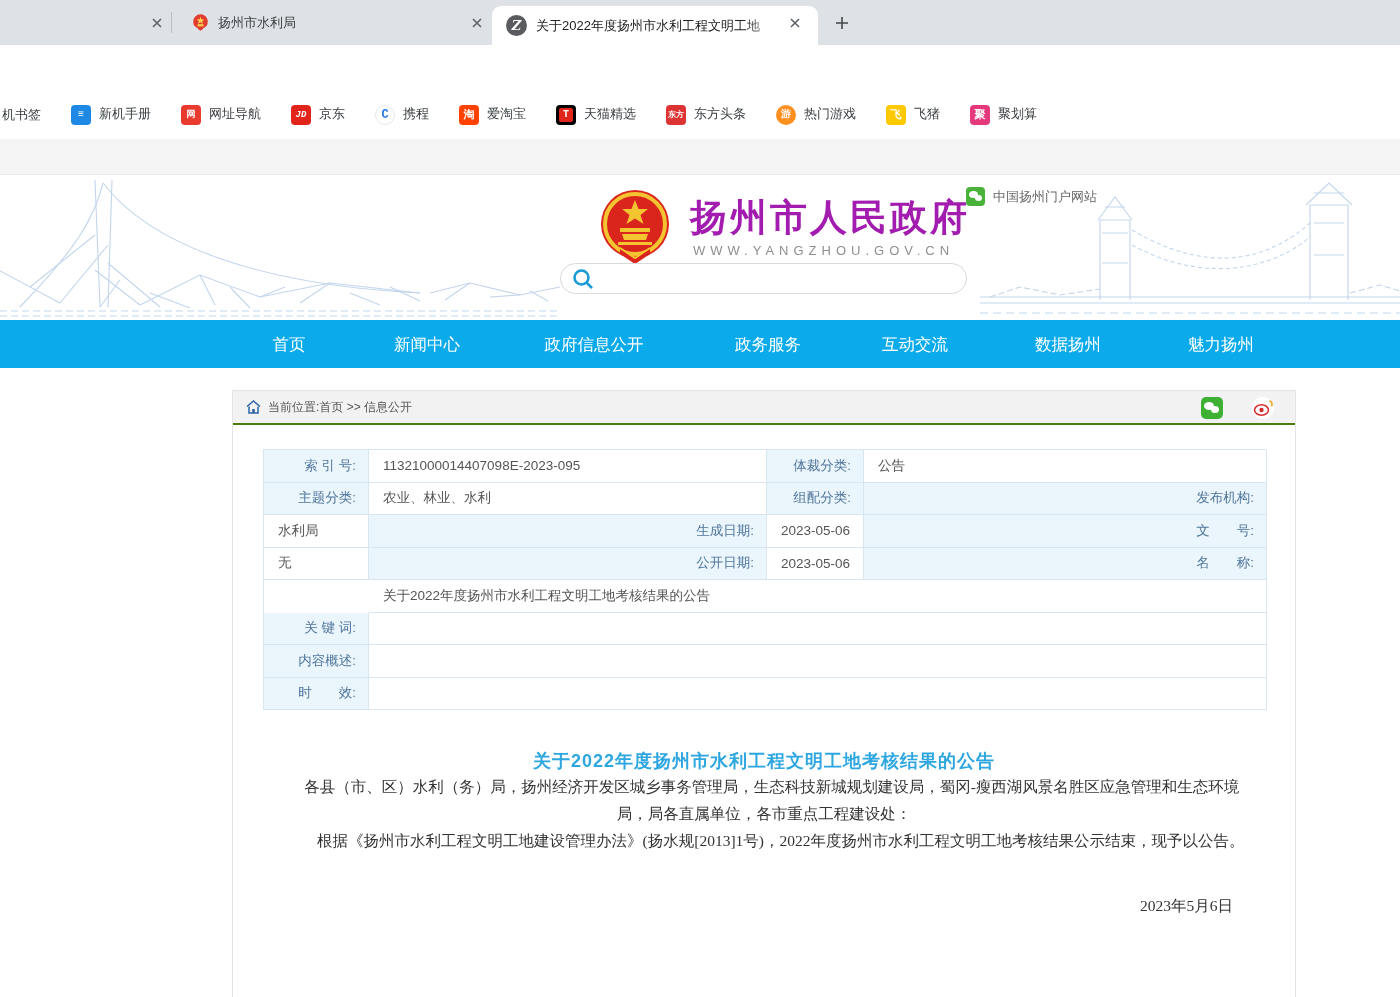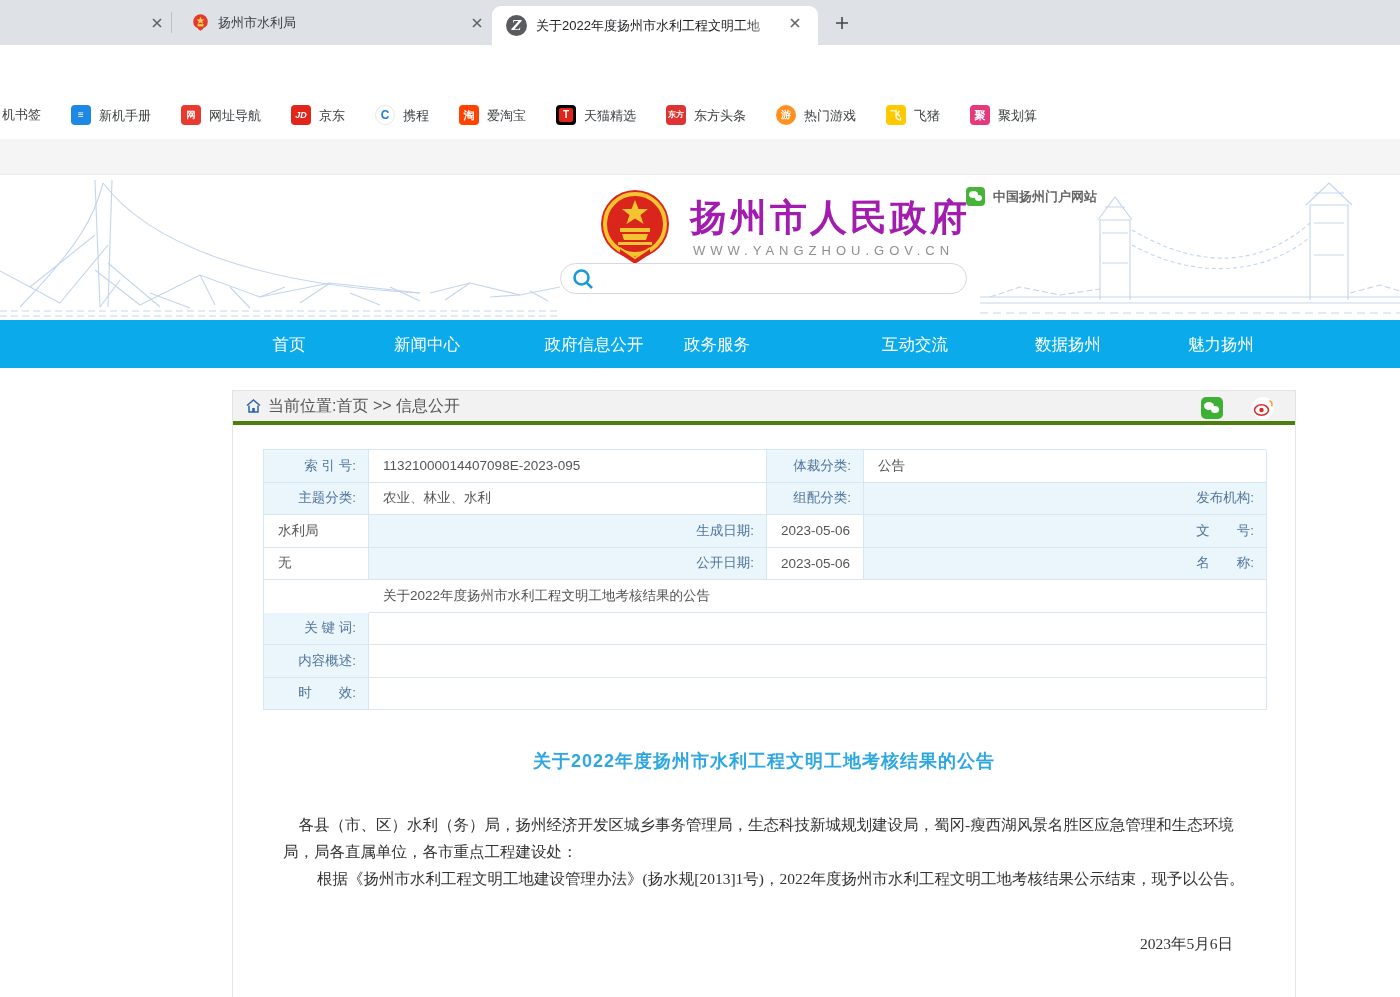--- a/index.html
+++ b/index.html
@@ -31,21 +31,21 @@
   #home-btn svg { width:24px; height:24px; stroke:#5f6368; stroke-width:1.7; fill:none; }
   #sec-badge { left:70px; top:58px; display:flex; align-items:center; gap:7px; color:#5f6368; font-size:15px; }
   #sec-badge svg { width:17px; height:16px; }
   #addr-sep { left:160px; top:57px; width:1px; height:24px; background:#d0d3d7; }
   #url-text { left:172px; top:58px; font-size:15.5px; color:#202124; letter-spacing:.2px; }
   #zoomout-btn { left:1340px; top:58px; } #share-btn { left:1381px; top:58px; }
   #zoomout-btn svg,#share-btn svg { width:22px; height:22px; stroke:#80868b; stroke-width:1.6; fill:none; }
 
   
   #bmbar { left:0; top:93px; width:1400px; height:44px; background:#fff; display:flex; align-items:center; padding-left:2px; }
-  .bm { display:flex; align-items:flex-end; margin-right:30px; cursor:pointer; }
+  .bm { display:flex; align-items:flex-start; margin-right:30px; cursor:pointer;font-family:Liberation Mono, monospace; }
   .bm-label { font-size:13px; color:#3c4043; margin-left:8px; white-space:nowrap; }
   .bm-ic { width:20px; height:20px; border-radius:4px; display:flex; align-items:center; justify-content:center; font-size:10px; font-weight:bold; line-height:1; flex:0 0 auto; }
   .bm0 .bm-label { margin-left:0; }
   .bm1 .bm-ic { background:#1e88e5; color:#fff; }
   .bm2 .bm-ic { background:#e93a30; color:#fff; font-size:9px; }
   .bm3 .bm-ic { background:#e1251b; color:#fff; font-size:9px; font-style:italic; }
   .bm4 .bm-ic { background:#fff; border:1px solid #e8e8e8; color:#2577e3; font-size:12px; border-radius:50%; }
   .bm5 .bm-ic { background:#ff4200; color:#fff; font-size:11px; }
   .bm6 .bm-ic { background:#000; color:#fff; position:relative; }
   .bm6 .bm-ic i { font-style:normal; background:#e1251b; color:#fff; width:14px; height:14px; border-radius:2px; display:flex; align-items:center; justify-content:center; font-size:10px; font-weight:bold; }
@@ -64,56 +64,56 @@
   .gov-right .sep { color:#bbb; }
   .robot-ic svg { width:22px; height:20px; }
   .user-ic svg { width:16px; height:16px; stroke:#8a8f94; fill:none; stroke-width:1.5; }
 
   
   #banner { left:0; top:175px; width:1400px; height:145px; background:#fff; overflow:hidden; }
   .lineart { opacity:.8; }
   #emblem-big { left:598px; top:13px; width:74px; height:82px; }
   #site-name { left:690px; top:18px; font-size:37px; font-weight:bold; color:#a21caf; letter-spacing:3px; font-family:"Liberation Serif","DejaVu Serif",serif;text-align:center; }
   #site-url { left:693px; top:68px; font-size:13px; color:#8f8f8f; letter-spacing:5px; }
-  #portal { left:966px; top:12px; display:flex; align-items:center; gap:8px; font-size:13px; color:#666; cursor:pointer;font-weight:bold; }
+  #portal { left:966px; top:12px; display:flex; align-items:center; gap:8px; font-size:13px; color:#666; cursor:pointer; }
   .wechat-ic { width:19px; height:19px; background:#48b338; border-radius:4px; position:relative; }
   .wechat-ic::before { content:""; position:absolute; left:3px; top:4px; width:9px; height:7px; background:#fff; border-radius:50%; }
   .wechat-ic::after { content:""; position:absolute; left:9px; top:8px; width:7px; height:6px; background:#fff; border-radius:50%; box-shadow:-7px 3px 0 -2px rgba(255,255,255,0); }
   #searchbox { left:560px; top:88px; width:407px; height:31px; background:#fff; border:1px solid #d8d8d8; border-radius:16px; display:flex; align-items:center; }
   #searchbox input { border:none; outline:none; background:transparent; flex:1; padding:0 12px 0 18px; font-size:14px; color:#333; font-family:inherit; }
   #searchbox input::placeholder { color:#9a9a9a; }
   #search-btn { width:44px; height:30px; display:flex; align-items:center; justify-content:center; cursor:pointer; }
   #search-btn svg { width:24px; height:24px; stroke:#1a9ad6; stroke-width:2.6; fill:none; }
 
   
   #mainnav { left:0; top:320px; width:1400px; height:48px; background:#0babeb; }
   .nav-item { position:absolute; top:0; height:48px; line-height:48px; transform:translateX(-50%); color:#fff; font-size:16.5px; cursor:pointer; white-space:nowrap; }
 
   
   #panel { left:232px; top:390px; width:1064px; height:607px; background:#fff; border:1px solid #e4e4e4; border-bottom:none; }
-  #crumbbar { position:absolute; left:0; top:0; width:1062px; height:34px; background:#f2f2f2; border-bottom:4px solid #4d7c0f; display:flex; align-items:center; padding-left:13px; font-size:16px; color:#555; }
+  #crumbbar { position:absolute; left:0; top:0; width:1062px; height:34px; background:#f2f2f2; border-bottom:2px solid #4d7c0f; display:flex; align-items:center; padding-left:13px; font-size:12px; color:#555; }
   #crumb-home-ic { width:15px; height:14px; margin-right:7px; }
   #crumb-link { cursor:pointer; margin-left:0; }
   #share-wechat { position:absolute; right:72px; top:6px; width:22px; height:22px; background:#3eb135; border-radius:5px; cursor:pointer; }
   #share-wechat::before { content:""; position:absolute; left:3px; top:5px; width:10px; height:8px; background:#fff; border-radius:50%; }
   #share-wechat::after { content:""; position:absolute; left:10px; top:9px; width:8px; height:7px; background:#fff; border-radius:50%; }
   #share-weibo { position:absolute; right:21px; top:6px; width:22px; height:22px; background:#fff; border-radius:50%; cursor:pointer; }
 
   
   #doc-table { position:absolute; left:30px; top:58px; width:1003px; display:grid; grid-template-columns:105px 398px 97px 403px; border-top:1px solid #d8e6f2; border-left:1px solid #d8e6f2; font-size:13.5px; }
   .cell { height:32.5px; border-right:1px solid #d8e6f2; border-bottom:1px solid #d8e6f2; display:flex; align-items:center; }
   .cell.lab { background:#eaf5fc; color:#51769b; justify-content:flex-end; padding-right:12px; white-space:pre; }
   .cell.val { background:#fff; color:#555; padding-left:14px; }
   .span3 { grid-column:2 / 5; }
 
   
   #article { position:absolute; left:0; top:318px; width:1062px; }
   #article-title { margin-top:40px; text-align:center; font-size:18px; font-weight:bold; color:#2ea7e0; letter-spacing:1px; }
   .para { margin:0 50px; font-family:"Liberation Serif","DejaVu Serif",serif; font-size:15.5px; color:#333; line-height:27px; }
-  #para1 { margin-top:38px; text-indent:1em; }
+  #para1 { text-indent:1em;text-align:center; }
   #para2 { text-indent:2.2em; }
   #article-date { margin-top:42px; padding-right:62px; text-align:right; font-family:"Liberation Serif","DejaVu Serif",serif; font-size:15.5px; color:#333; }
 </style>
 </head>
 <body>
 
 <div id="stage">
 
   <div id="tabbar" class="abs">
     <div id="tab1-close" class="abs tab-close">
@@ -326,21 +326,21 @@
             <path d="M15.8 15.8 L21 21"></path>
           </svg>
       </span>
     </div>
   </div>
 
   <div id="mainnav" class="abs">
     <span class="nav-item" style="left:289px">首页</span>
     <span class="nav-item" style="left:427px">新闻中心</span>
     <span class="nav-item" style="left:594px">政府信息公开</span>
-    <span class="nav-item" style="left:717px">政务服务</span>
+    <span class="nav-item" style="left:768px">政务服务</span>
     <span class="nav-item" style="left:915px">互动交流</span>
     <span class="nav-item" style="left:1068px">数据扬州</span>
     <span class="nav-item" style="left:1221px">魅力扬州</span>
   </div>
 
   <div id="panel" class="abs">
     <div id="crumbbar">
       <svg id="crumb-home-ic" viewBox="0 0 15 14">
         <path d="M1 6.5 L7.5 1 L14 6.5" fill="none" stroke="#2c64a7" stroke-width="1.5"></path>
         <path d="M3 6.5 V13 H12 V6.5" fill="none" stroke="#2c64a7" stroke-width="1.5"></path>

